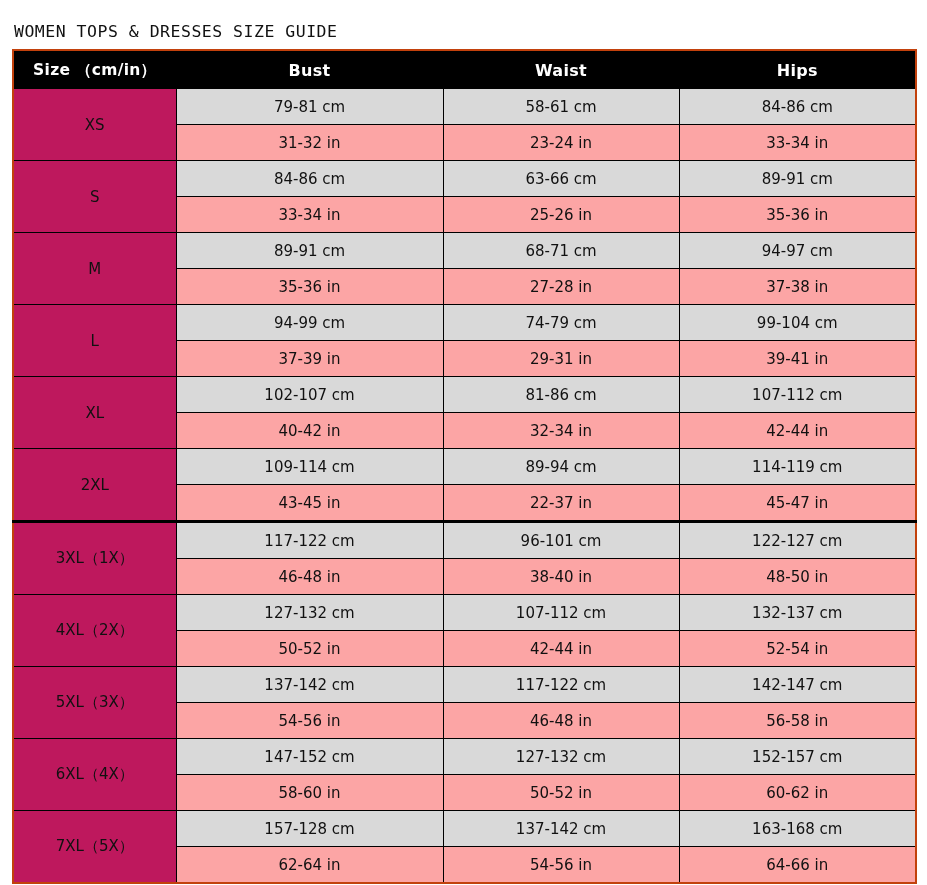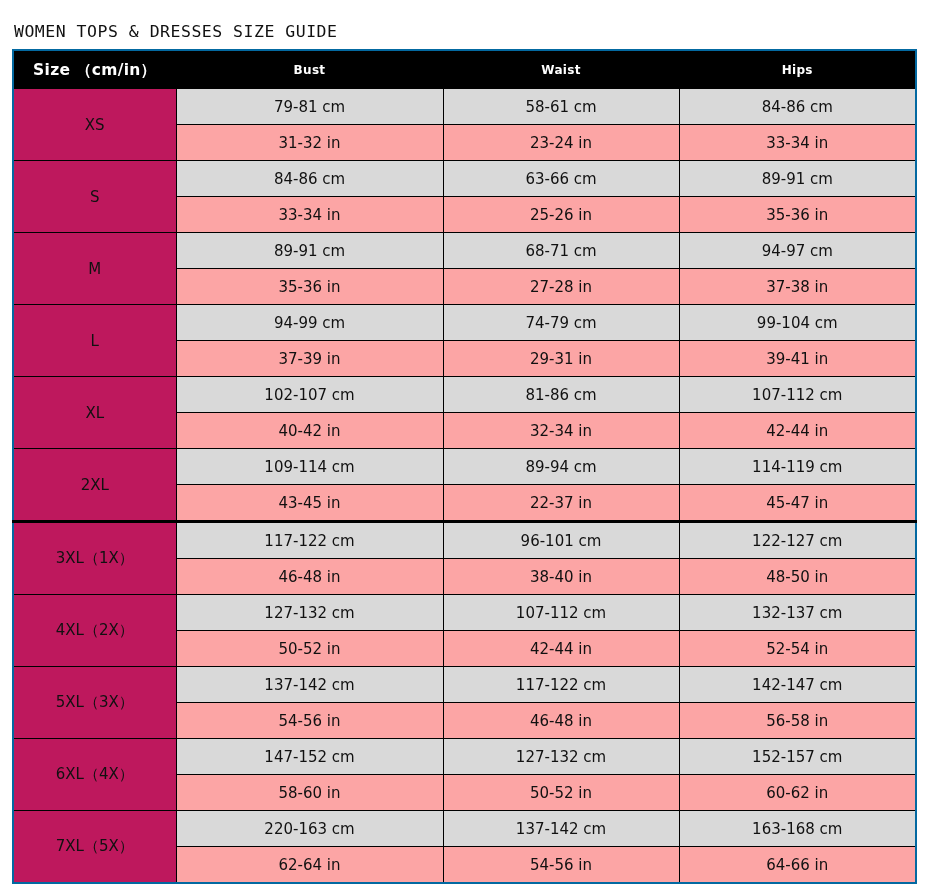--- a/index.html
+++ b/index.html
@@ -26,31 +26,31 @@
     font-size: 16.5px;
     letter-spacing: 0.5px;
     color: #111111;
     margin: 0 0 8px 2px;
     white-space: nowrap;
   }
   table.size-table {
     border-collapse: collapse;
     table-layout: fixed;
     width: 903px;
-    border: 2px solid #0369a1;
+    border: 2px solid #c2410c;
   }
   table.size-table col.c-size  { width: 163px; }
   table.size-table col.c-bust  { width: 267px; }
   table.size-table col.c-waist { width: 236px; }
   table.size-table col.c-hips  { width: 237px; }
 
   thead th {
     background: #000000;
     color: #ffffff;
-    font-size: 12px;
+    font-size: 16px;
     font-weight: bold;
     height: 36px;
     text-align: center;
     vertical-align: middle;
     border-right: 1px solid #000000;
     font-family: "DejaVu Sans", sans-serif;
     letter-spacing: 0.3px;
   }
   thead th.size-head {
     font-size: 15.5px;
@@ -209,21 +209,21 @@
           <td class="val">127-132 cm</td>
           <td class="val hips-cell">152-157 cm</td>
         </tr>
         <tr class="in-row">
           <td class="val">58-60 in</td>
           <td class="val">50-52 in</td>
           <td class="val hips-cell">60-62 in</td>
         </tr>
         <tr class="cm-row">
           <td class="size-cell" rowspan="2">7XL（5X）</td>
-          <td class="val">220-163 cm</td>
+          <td class="val">157-128 cm</td>
           <td class="val">137-142 cm</td>
           <td class="val hips-cell">163-168 cm</td>
         </tr>
         <tr class="in-row">
           <td class="val">62-64 in</td>
           <td class="val">54-56 in</td>
           <td class="val hips-cell">64-66 in</td>
         </tr>
       </tbody>
   </table>

